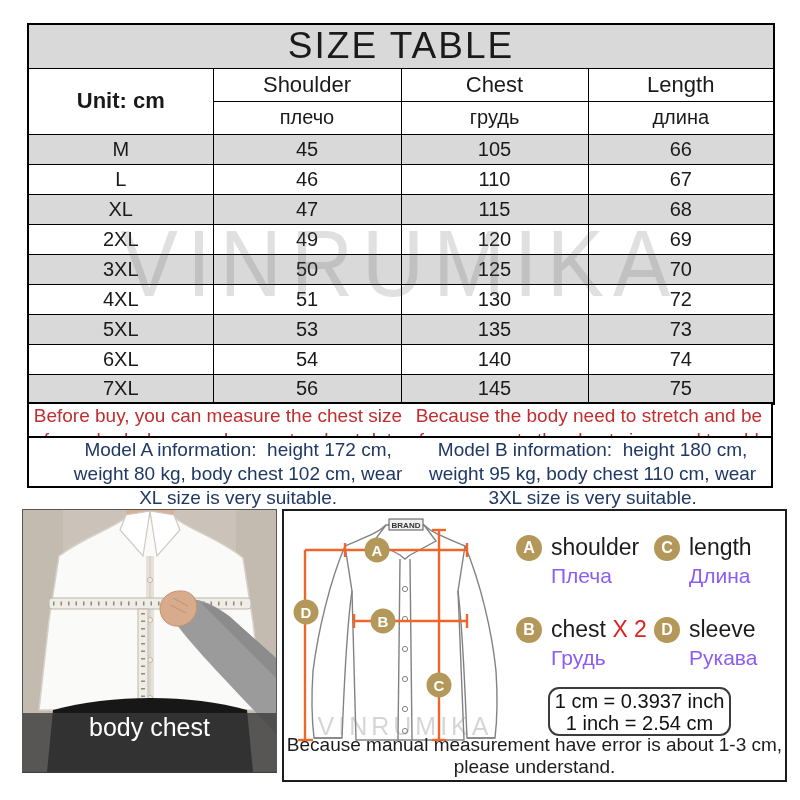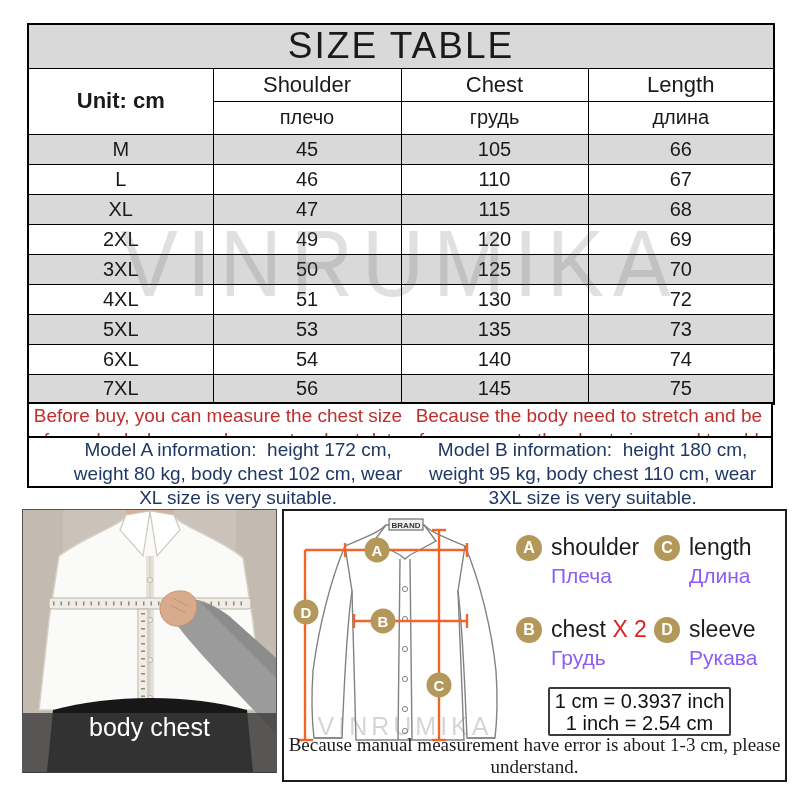--- a/index.html
+++ b/index.html
@@ -55,26 +55,26 @@
   .legend-texts { display:flex; flex-direction:column; gap:5px; }
   .legend-en { font-size:23px; color:#1c1c1c; line-height:25px; white-space:nowrap; }
   .legend-en .extra { color:#e02020; }
   .legend-ru { font-size:21px; color:#8b5cf6; line-height:22px; }
   .li-a { left:232px; top:24px; }
   .li-c { left:370px; top:24px; }
   .li-b { left:232px; top:106px; }
   .li-d { left:370px; top:106px; }
 
   .conv-box { position:absolute; left:264px; top:176px; width:183px; height:49px;
-    border:2px solid #3c3c3c; border-radius:2px; display:flex; flex-direction:column;
+    border:2px solid #3c3c3c; border-radius:11px; display:flex; flex-direction:column;
     justify-content:center; text-align:center; }
   .conv-box .conv-line { font-size:20px; line-height:22px; color:#111; }
 
   .block-note { position:absolute; left:0; bottom:2px; width:100%; text-align:center;
-    font-size:19px; color:#1c1c1c;font-family:Liberation Serif, serif; }
+    font-size:19px; color:#1c1c1c; }
 </style>
 </head>
 <body>
 
 <div class="sheet">
 
   <table class="size-table">
     <colgroup>
       <col style="width:185px">
         <col style="width:188px">

